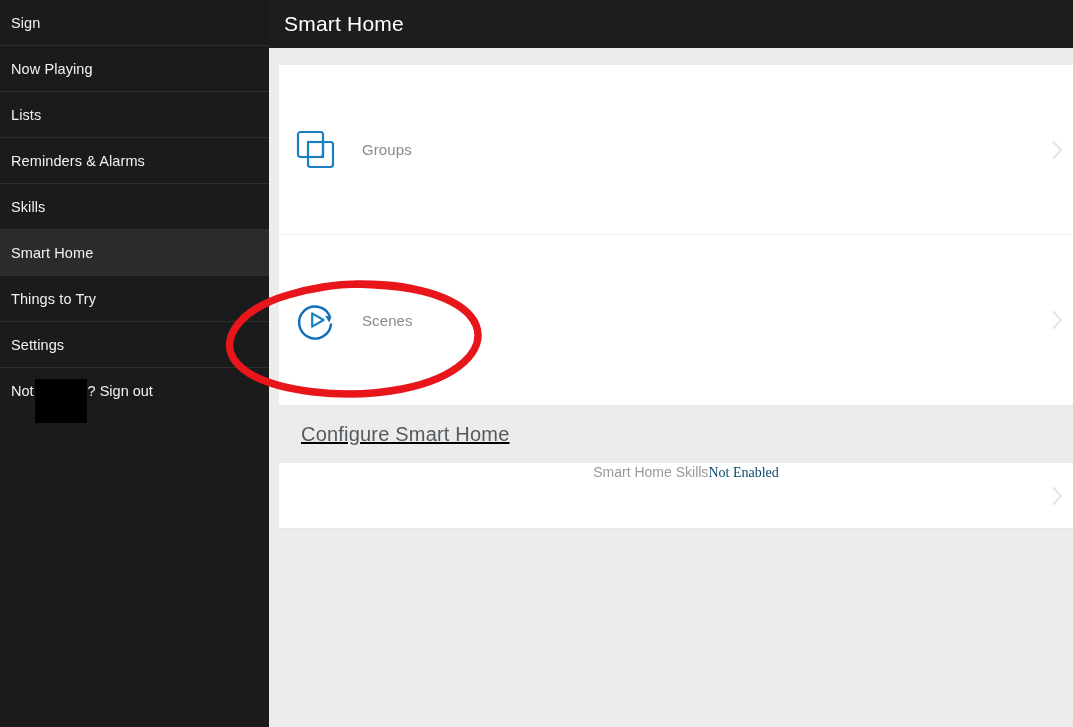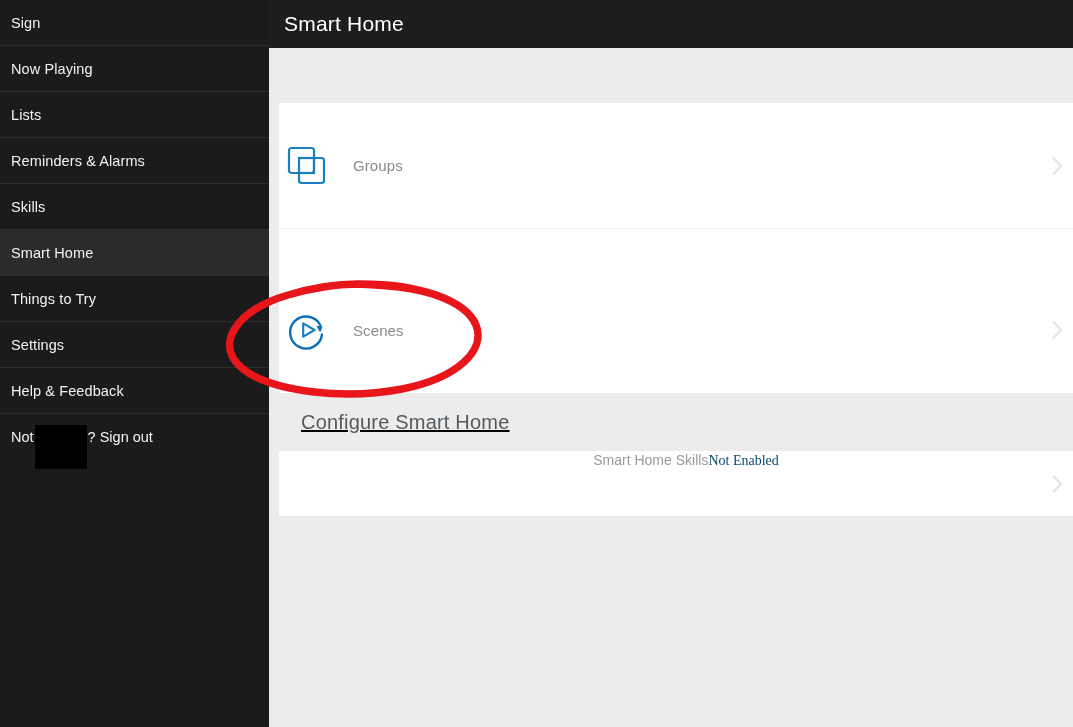--- a/index.html
+++ b/index.html
@@ -103,27 +103,27 @@
     background: #ececec;
     padding-top: 17px;
   }
 
   .card {
     background: #ffffff;
     margin-left: 10px;
   }
 
   .feature-row {
-    height: 126px;
+    height: 170px;
     display: flex;
     align-items: center;
     position: relative;
     border-bottom: 1px solid #efefef;
     cursor: pointer;
-    margin-top: 38px;
+    padding-left: 9px;
   }
   .feature-row:last-child { border-bottom: none; }
 
   .feature-icon {
     width: 56px;
     height: 56px;
     flex: 0 0 56px;
     display: flex;
     align-items: center;
     justify-content: center;
@@ -223,23 +223,20 @@
       <span>Skills</span>
     </div>
     <div class="nav-item selected">
       <span>Smart Home</span>
     </div>
     <div class="nav-item">
       <span>Things to Try</span>
     </div>
     <div class="nav-item">
       <span>Settings</span>
-    </div>
-    <div class="nav-item">
-      <span>Help &amp; Feedback</span>
     </div>
 
     <div class="signout-row">
       <span class="seg">Not</span>
       <span class="redaction"></span>
       <span class="link">? Sign out</span>
     </div>
 
   </nav>
 

